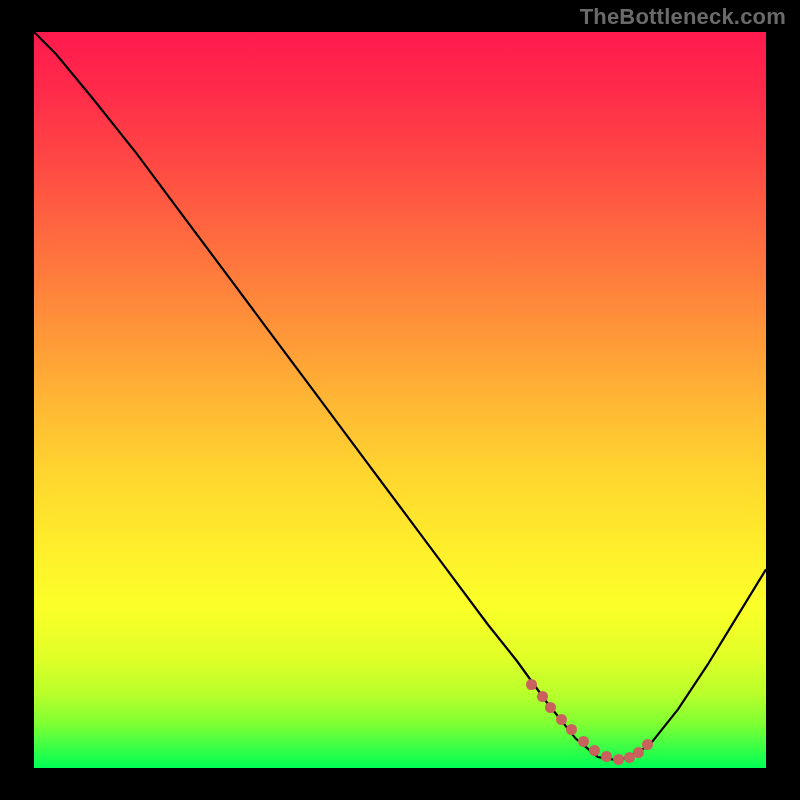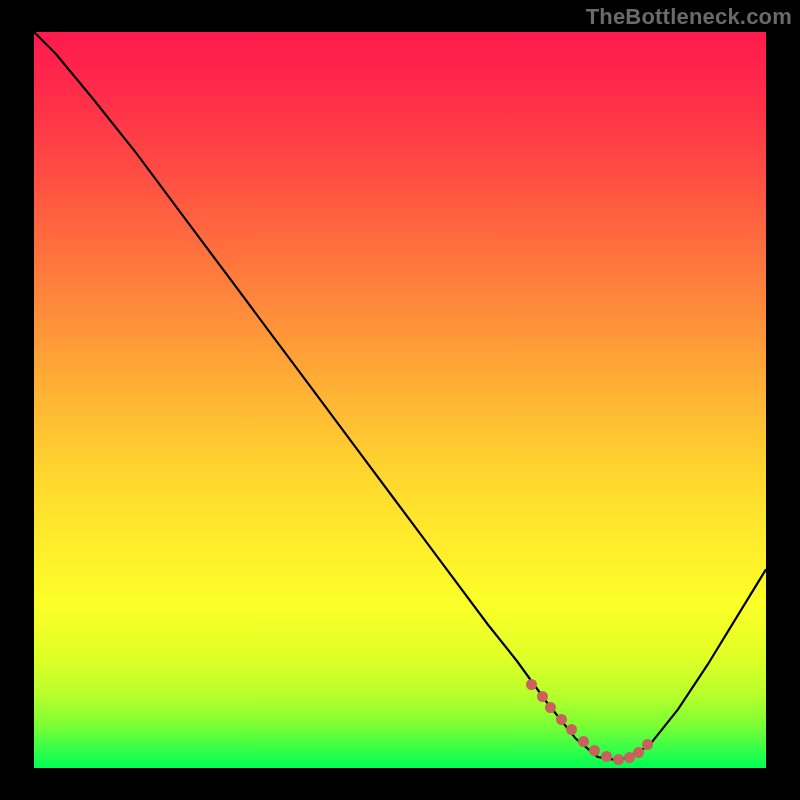--- a/index.html
+++ b/index.html
@@ -6,21 +6,21 @@
   html, body { width: 800px; height: 800px; overflow: hidden; background: #000; }
   .container {
     width: 800px;
     height: 800px;
     position: relative;
     background: #000;
   }
   .watermark {
     position: absolute;
     top: 4px;
-    right: 8px;
+    right: 14px;
     font-family: Arial, Helvetica, sans-serif;
     font-size: 22px;
     font-weight: bold;
     color: #6a6a6a;
     z-index: 10;
     letter-spacing: 0.2px;
   }
   .plot-area {
     position: absolute;
     left: 34px;

